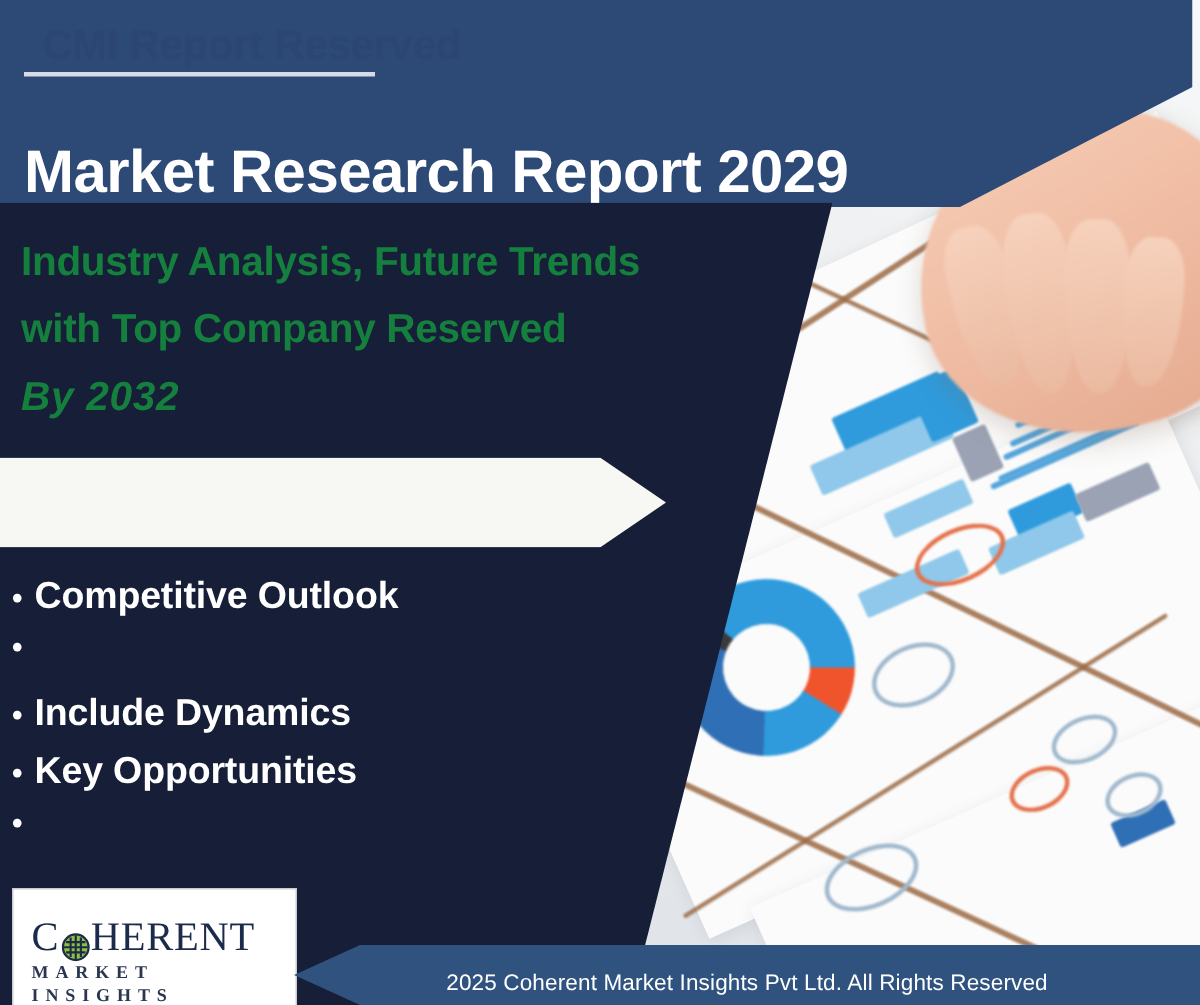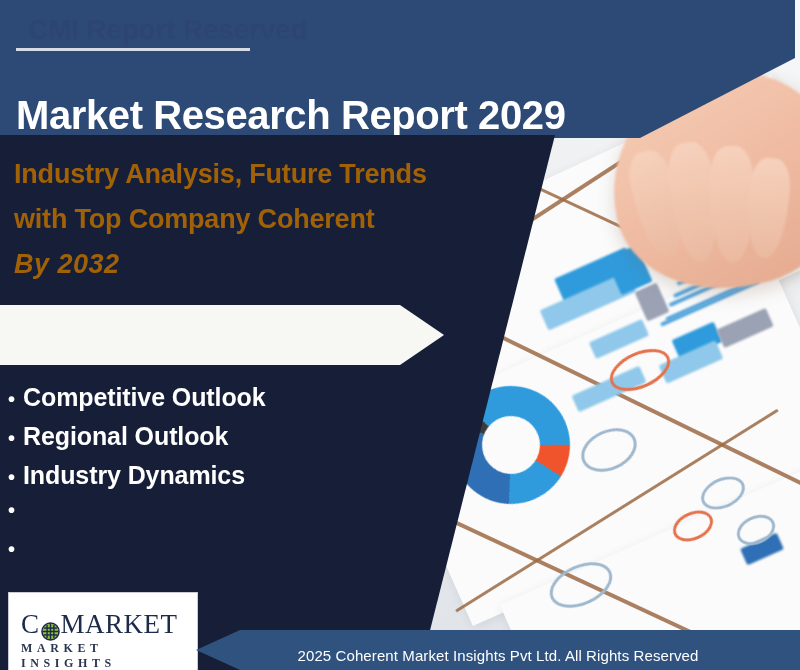--- a/index.html
+++ b/index.html
@@ -146,21 +146,21 @@
   .dark-panel {
     position: absolute;
     left: 0; top: 135px;
     width: 620px; height: 535px;
     background: #161e38;
     clip-path: polygon(0 0, 555px 0, 420px 535px, 0 535px);
   }
   .subtitle {
     position: absolute;
     left: 14px; top: 152px;
-    color: #a16207;
+    color: #15803d;
     font-size: 27px;
     font-weight: bold;
     line-height: 45px;
     letter-spacing: -.2px;
   }
   .subtitle .l3 { letter-spacing: .5px; font-style: italic; }
 
   
   .badge {
     position: absolute;
@@ -315,42 +315,42 @@
   </div>
 
   <div class="header-band"></div>
   <div class="kicker-underline"></div>
   <h1 class="main-title">Market Research Report 2029</h1>
 
   <div class="dark-panel"></div>
 
   <div class="subtitle">
     <div>Industry Analysis, Future Trends</div>
-    <div>with Top Company Coherent</div>
+    <div>with Top Company Reserved</div>
     <div class="l3">By  2032</div>
   </div>
 
   <div class="badge"></div>
   <div class="badge-text">CMI Report Reserved</div>
 
   <div class="bullets">
     <div class="bullet">
       <span class="dot">•</span>
       <span>Competitive Outlook</span>
     </div>
     <div class="bullet">
       <span class="dot">•</span>
-      <span>Regional Outlook</span>
-    </div>
-    <div class="bullet">
-      <span class="dot">•</span>
-      <span>Industry Dynamics</span>
-    </div>
-    <div class="bullet">
-      <span class="dot">•</span>
+    </div>
+    <div class="bullet">
+      <span class="dot">•</span>
+      <span>Include Dynamics</span>
+    </div>
+    <div class="bullet">
+      <span class="dot">•</span>
+      <span>Key Opportunities</span>
     </div>
     <div class="bullet">
       <span class="dot">•</span>
     </div>
   </div>
 
   <div class="logo-box">
     <div class="logo-word">
       <span>C</span>
       <span class="globe">
@@ -360,21 +360,21 @@
             <line x1="3.2" y1="6.4" x2="16.8" y2="6.4"></line>
             <line x1="1.6" y1="10" x2="18.4" y2="10"></line>
             <line x1="3.2" y1="13.6" x2="16.8" y2="13.6"></line>
             <line x1="6.4" y1="3.2" x2="6.4" y2="16.8"></line>
             <line x1="10" y1="1.6" x2="10" y2="18.4"></line>
             <line x1="13.6" y1="3.2" x2="13.6" y2="16.8"></line>
           </g>
           <circle cx="10" cy="10" r="9" fill="none" stroke="#1c2b4a" stroke-width="1.6"></circle>
         </svg>
       </span>
-      <span>MARKET</span>
+      <span>HERENT</span>
     </div>
     <div class="logo-sub">MARKET INSIGHTS</div>
   </div>
 
   <div class="footer-bar">
     <div class="footer-text">2025 Coherent Market Insights Pvt Ltd. All Rights Reserved</div>
   </div>
 
 </div>
 

